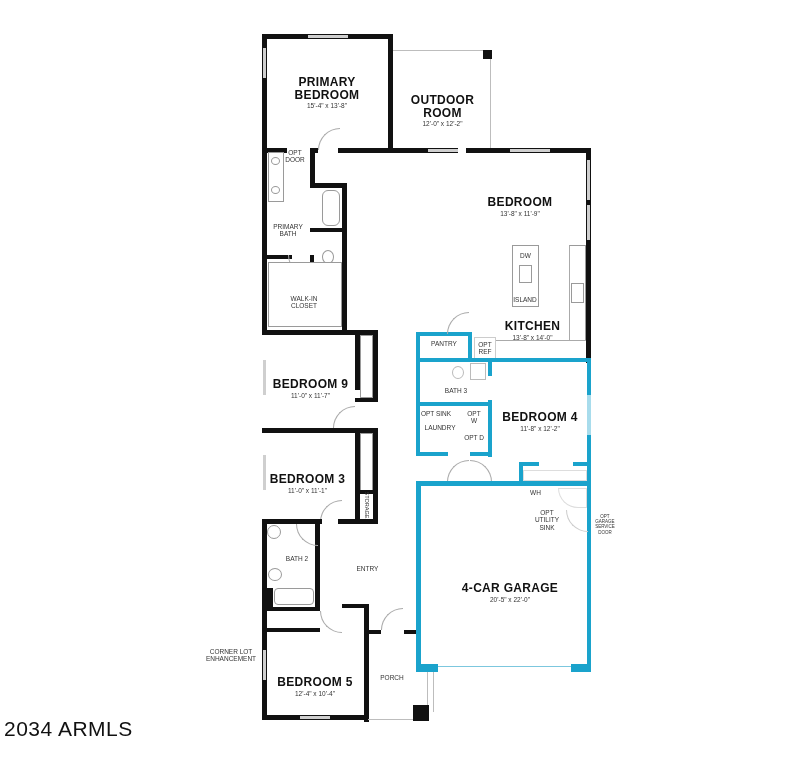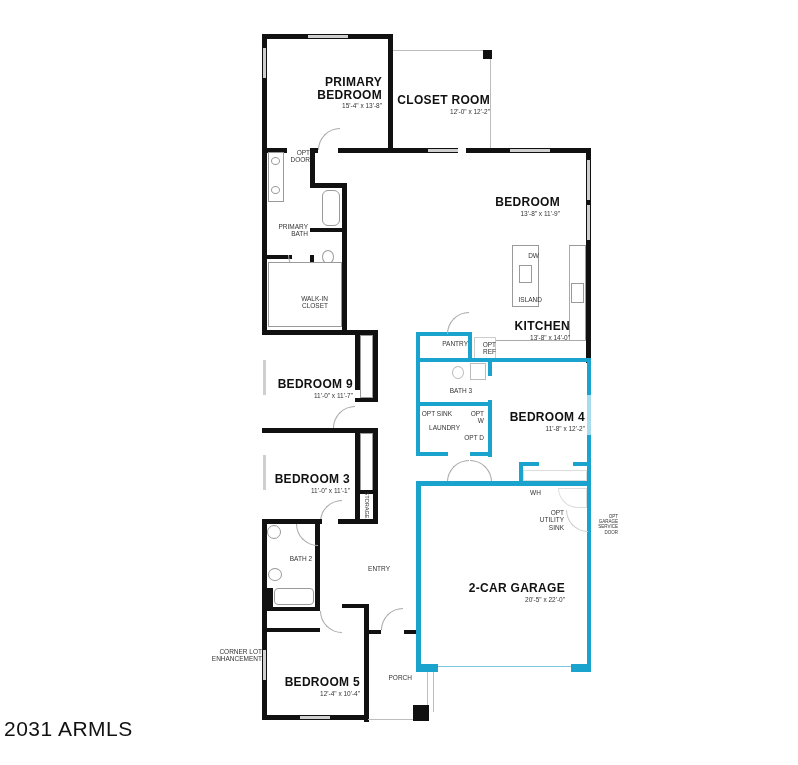--- a/index.html
+++ b/index.html
@@ -2,21 +2,21 @@
 <html><head>
 <meta charset="utf-8">
 <style>
   html,body{margin:0;padding:0;background:#ffffff;}
   body{width:798px;height:765px;position:relative;overflow:hidden;font-family:"Liberation Sans",sans-serif;color:#111;}
   .plan{position:absolute;left:0;top:0;width:798px;height:765px;}
   .w{position:absolute;background:#111;}
   .b{position:absolute;background:#1aa3cc;}
   .thin{position:absolute;background:#bdbdbd;}
   .win{position:absolute;background:#cfcfcf;}
-  .room{position:absolute;text-align:right;line-height:1.05;}
+  .room{position:absolute;text-align:center;line-height:1.05;}
   .rname{font-weight:bold;font-size:12px;letter-spacing:0.3px;display:block;}
   .rdim{font-size:6.5px;display:block;margin-top:2px;color:#333;}
   .small{font-size:6.5px;color:#333;display:block;line-height:1.15;text-transform:uppercase;}
   .door{position:absolute;border:1px solid #aaa;box-sizing:border-box;}
   .fix{position:absolute;border:1px solid #9a9a9a;box-sizing:border-box;background:#fff;}
   .wm{position:absolute;left:4px;top:717px;font-size:21px;letter-spacing:0.5px;color:#111;font-family:"Liberation Sans",sans-serif;}
   .rot{position:absolute;transform:rotate(90deg);transform-origin:center;font-size:5.5px;color:#333;}
 </style>
 </head>
 <body>
@@ -35,21 +35,21 @@
 
   <div class="room" style="left:272px;top:76px;width:110px">
     <span class="rname">PRIMARY BEDROOM</span>
     <span class="rdim">15'-4" x 13'-8"</span>
   </div>
 
   <div class="thin" style="left:393px;top:50px;width:98px;height:1px"></div>
   <div class="thin" style="left:490px;top:50px;width:1px;height:100px"></div>
   <div class="w" style="left:483px;top:50px;width:9px;height:9px"></div>
   <div class="room" style="left:395px;top:94px;width:95px">
-    <span class="rname">CLOSET ROOM</span>
+    <span class="rname">OUTDOOR ROOM</span>
     <span class="rdim">12'-0" x 12'-2"</span>
   </div>
 
   <div class="win" style="left:428px;top:149px;width:30px;height:3px"></div>
   <div class="w" style="left:466px;top:148px;width:124px;height:5px"></div>
   <div class="win" style="left:510px;top:149px;width:40px;height:3px"></div>
   <div class="w" style="left:586px;top:148px;width:5px;height:215px"></div>
   <div class="win" style="left:587px;top:160px;width:3px;height:40px"></div>
   <div class="win" style="left:587px;top:205px;width:3px;height:35px"></div>
 
@@ -228,19 +228,19 @@
   </div>
   <div class="fix" style="left:558px;top:488px;width:29px;height:20px;border-color:#ddd;border-radius:0 0 0 20px"></div>
   <div class="room" style="left:530px;top:509px;width:34px">
     <span class="small">OPT UTILITY SINK</span>
   </div>
   <div class="room" style="left:592px;top:514px;width:26px">
     <span class="small" style="font-size:4.5px">OPT GARAGE SERVICE DOOR</span>
   </div>
   <div class="door" style="left:566px;top:510px;width:22px;height:22px;border-radius:0 0 0 22px;border-right:none;border-top:none;border-color:#ccc"></div>
   <div class="room" style="left:455px;top:582px;width:110px">
-    <span class="rname">2-CAR GARAGE</span>
+    <span class="rname">4-CAR GARAGE</span>
     <span class="rdim">20'-5" x 22'-0"</span>
   </div>
 
 </div>
 
-<div class="wm">2031 ARMLS</div>
+<div class="wm">2034 ARMLS</div>
 
 </body></html>

